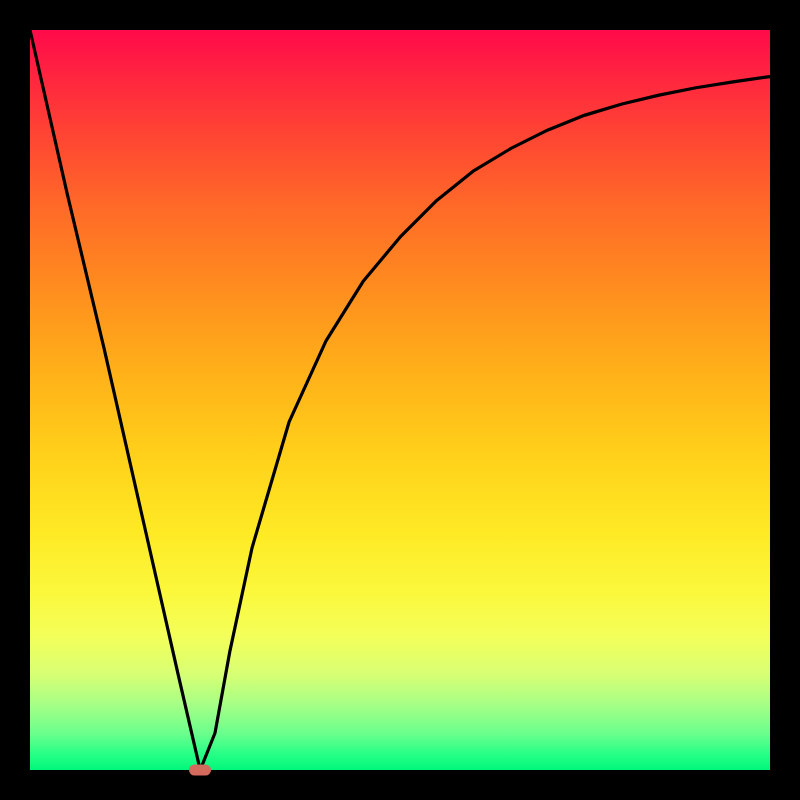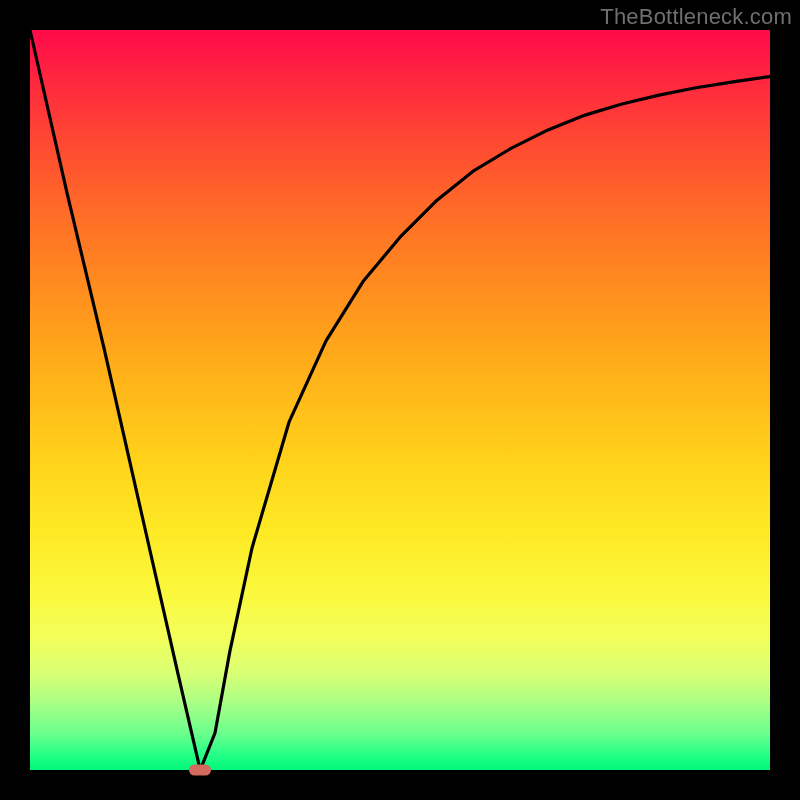--- a/index.html
+++ b/index.html
@@ -67,21 +67,20 @@
     border-radius: 6px;
     background: #d46a5e;
     transform: translate(-50%, -50%);
   }
 </style>
 </head>
 <body>
 
 <div class="frame">
 
-  <div class="watermark">TheBottleneck.com</div>
 
   <div class="plot">
 
     <svg class="curve" viewBox="0 0 740 740" preserveAspectRatio="none">
       <path fill="none" stroke="#000" stroke-width="3.2" stroke-linecap="round" stroke-linejoin="round" d="M0.00 0.00 L37.00 162.80 L74.00 318.20 L111.00 481.00 L148.00 643.80 L170.20 740.00 L185.00 703.00 L199.80 621.60 L222.00 518.00 L259.00 392.20 L296.00 310.80 L333.00 251.60 L370.00 207.20 L407.00 170.20 L444.00 140.60 L481.00 118.40 L518.00 99.90 L555.00 85.10 L592.00 74.00 L629.00 65.12 L666.00 57.72 L703.00 51.80 L740.00 46.62"></path>
     </svg>
 
     <div class="marker" style="left:170.20px;top:740.00px;"></div>
 
   </div>

